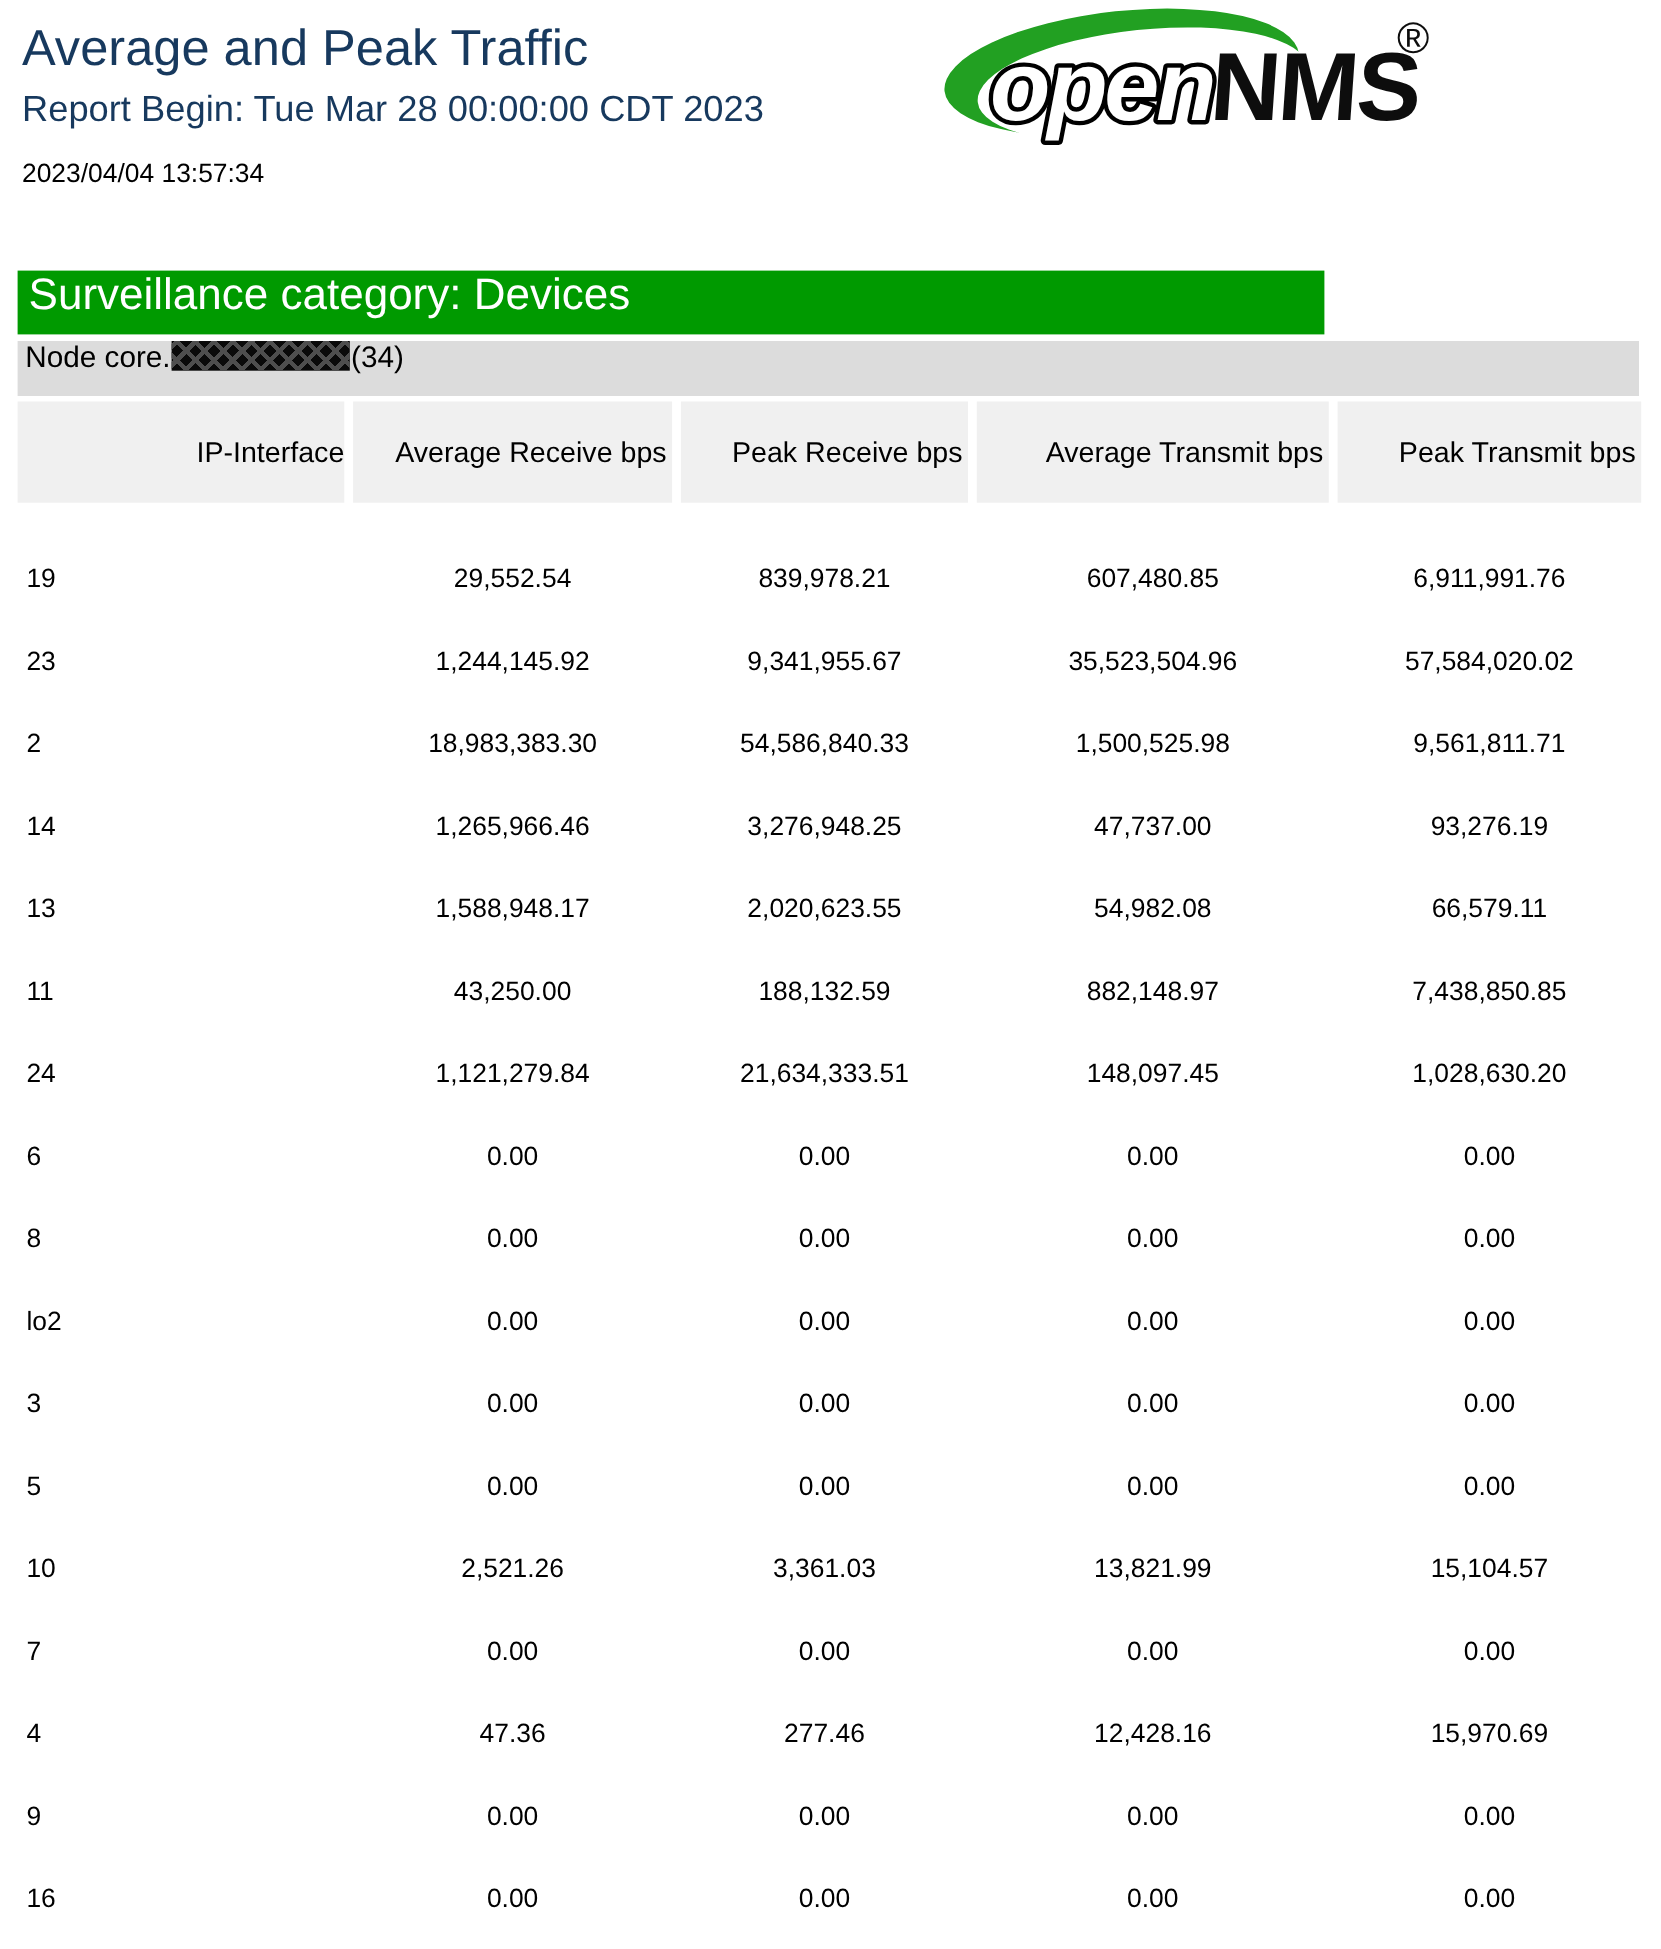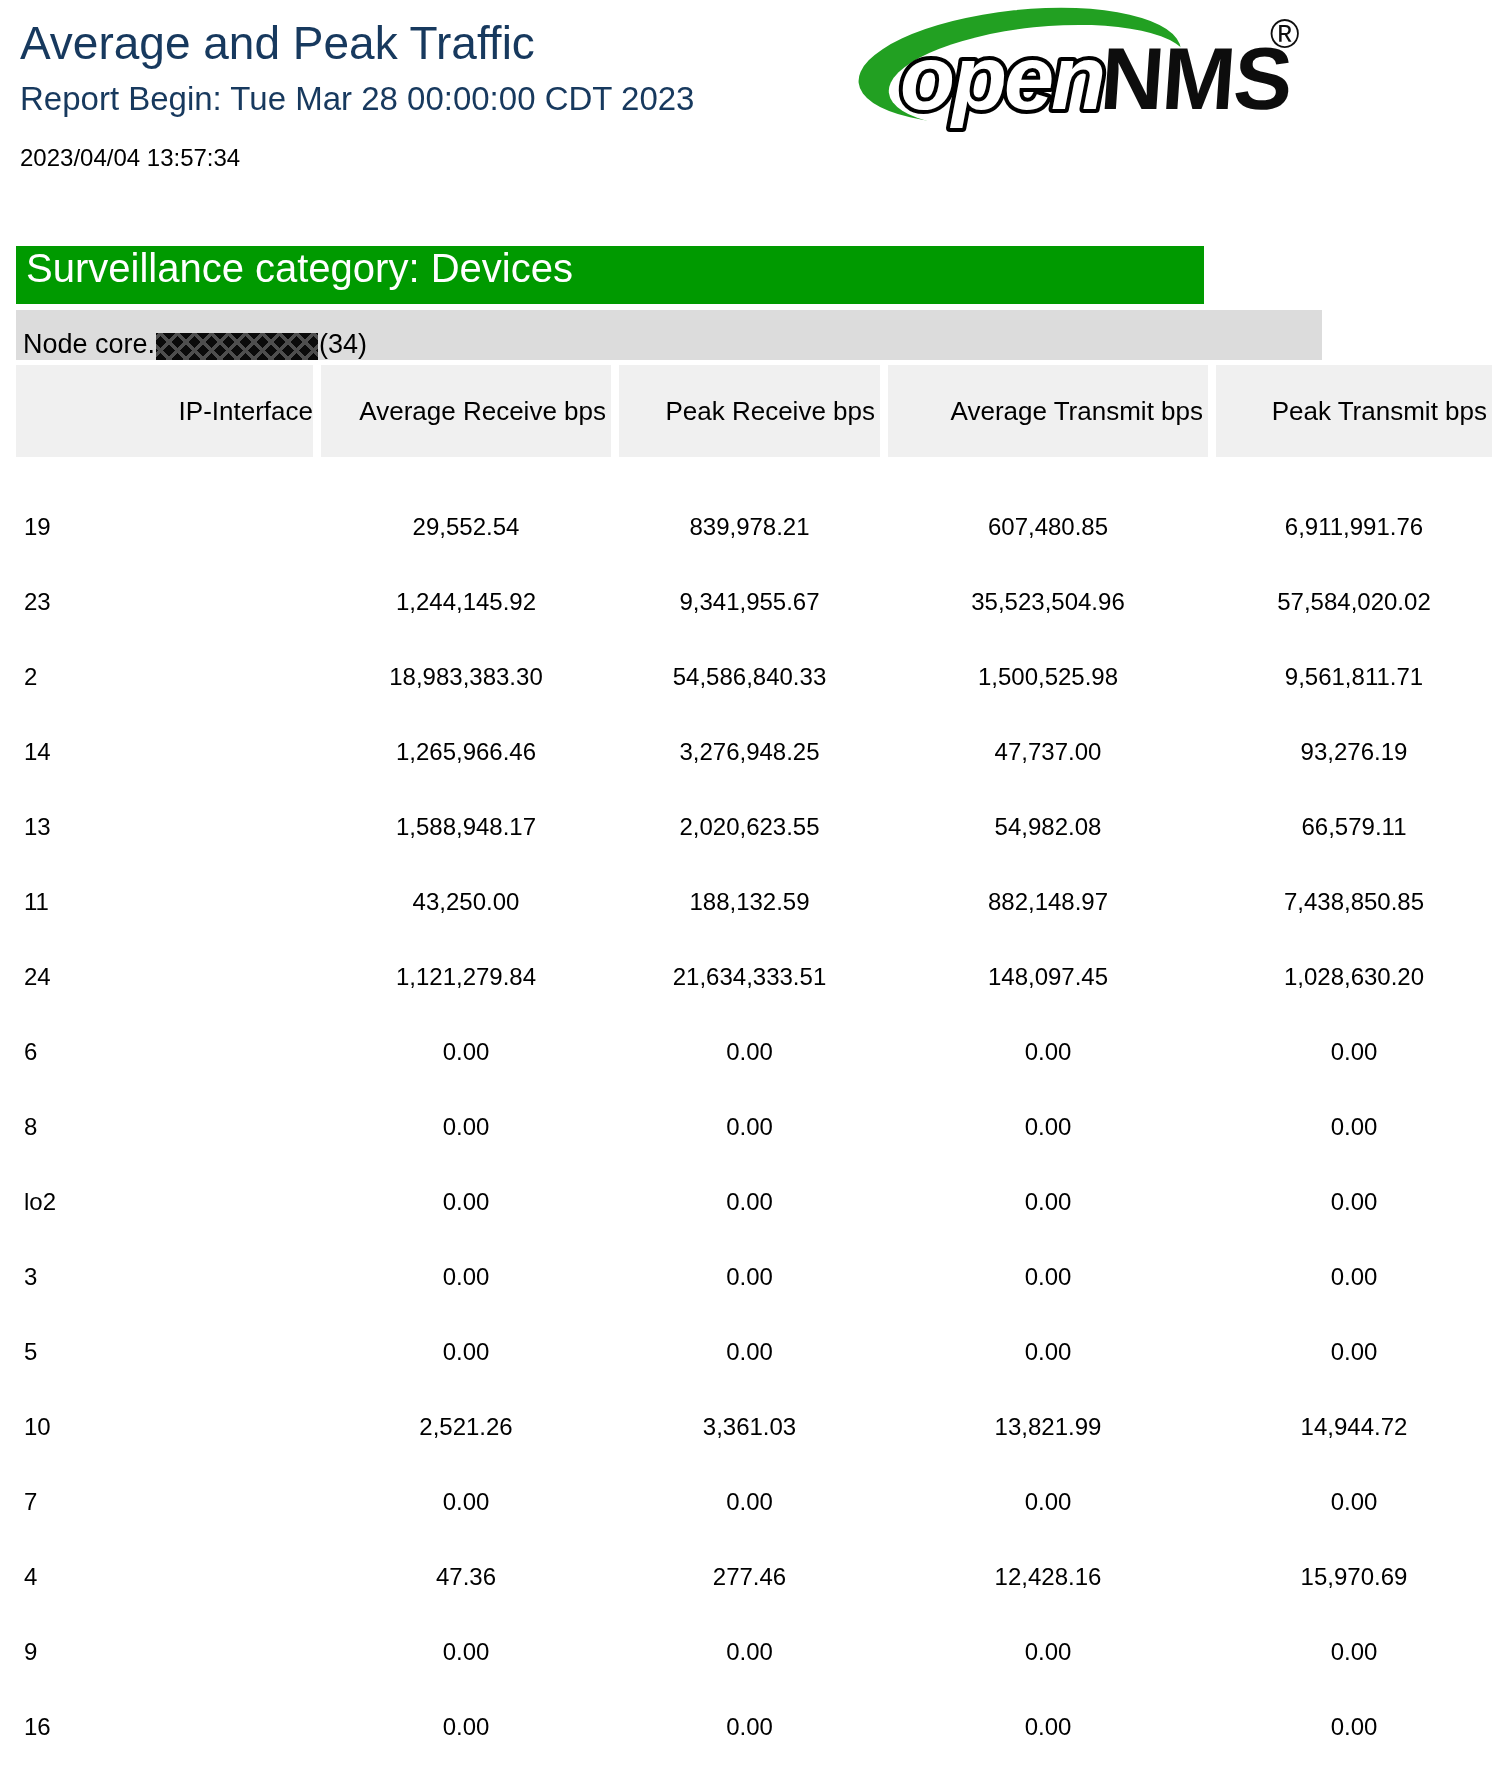--- a/index.html
+++ b/index.html
@@ -26,23 +26,23 @@
     position: absolute; left: 20px; top: 144px;
     font-size: 24px; color: #000;
   }
   .logo { position: absolute; left: 850px; top: 6px; width: 456px; height: 128px; }
   .banner {
     position: absolute; left: 16px; top: 246px; width: 1188px; height: 58px;
     background: #009a00; color: #fff; font-size: 40px;
     display: flex; align-items: flex-start; padding-left: 10px;
   }
   .nodebar {
-    position: absolute; left: 16px; top: 310px; width: 1306px; height: 50px;
+    position: absolute; left: 16px; top: 310px; width: 1474px; height: 50px;
     background: #dcdcdc; font-size: 27px;
-    display: flex; align-items: flex-end; padding-left: 7px;
+    display: flex; align-items: flex-start; padding-left: 7px;
   }
   .redacted {
     display: inline-block; width: 162px; height: 27px;
     background-color: #0a0a0a;
     background-image:
       repeating-linear-gradient(45deg,  transparent 0 8px, #4e4e4e 8px 12px),
       repeating-linear-gradient(-45deg, transparent 0 8px, #4e4e4e 8px 12px);
     vertical-align: -5px; margin: 0 1px;
   }
   .traffic-table { position: absolute; left: 16px; top: 365px; width: 1476px; }
@@ -209,21 +209,21 @@
     <div class="td">0.00</div>
     <div class="td">0.00</div>
     <div class="td">0.00</div>
   </div>
 
   <div class="grid row">
     <div class="td c1">10</div>
     <div class="td">2,521.26</div>
     <div class="td">3,361.03</div>
     <div class="td">13,821.99</div>
-    <div class="td">14,944.72</div>
+    <div class="td">15,104.57</div>
   </div>
 
   <div class="grid row">
     <div class="td c1">7</div>
     <div class="td">0.00</div>
     <div class="td">0.00</div>
     <div class="td">0.00</div>
     <div class="td">0.00</div>
   </div>
 

